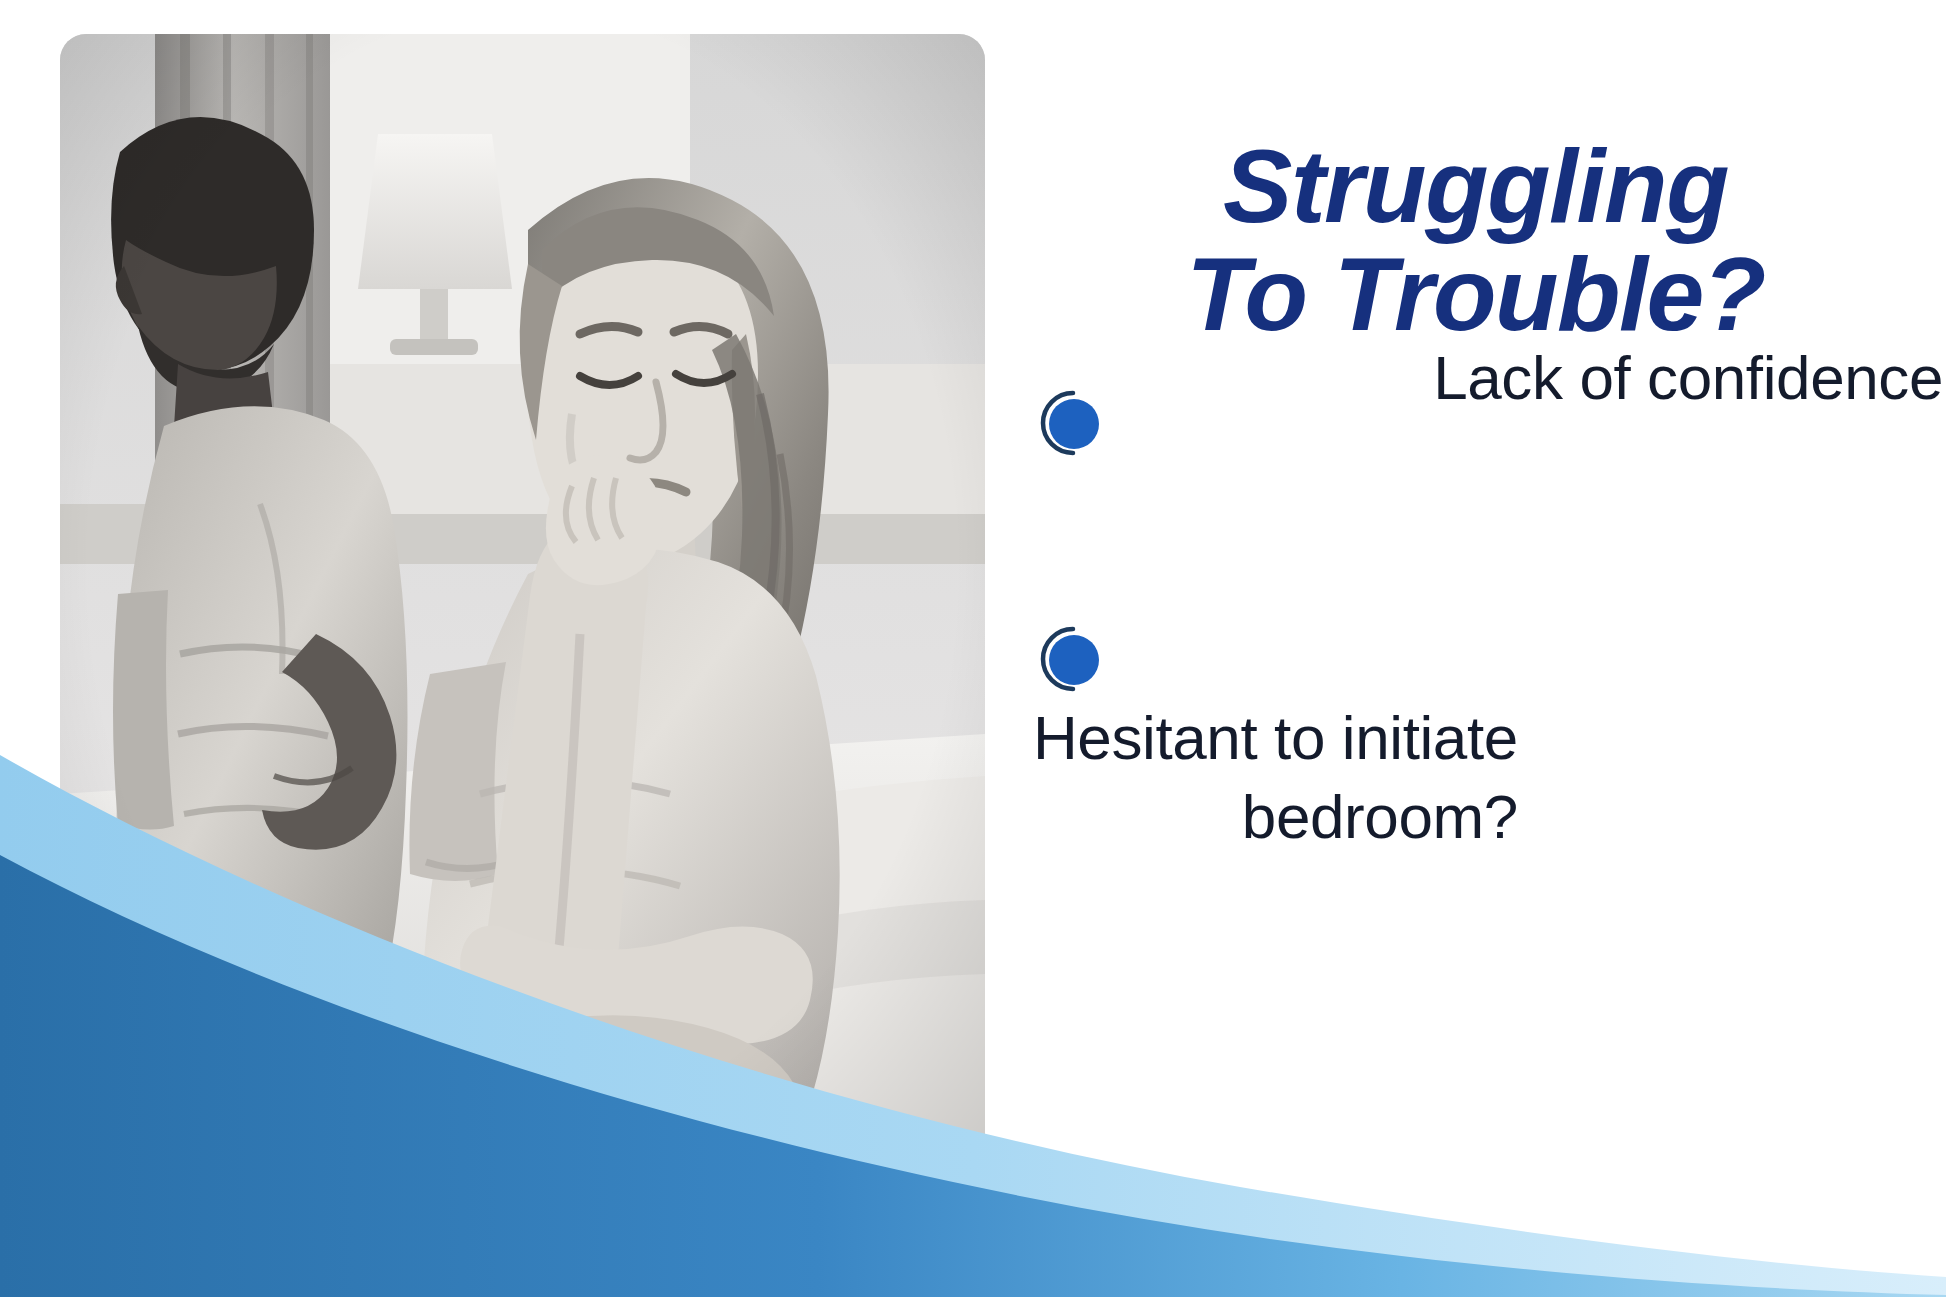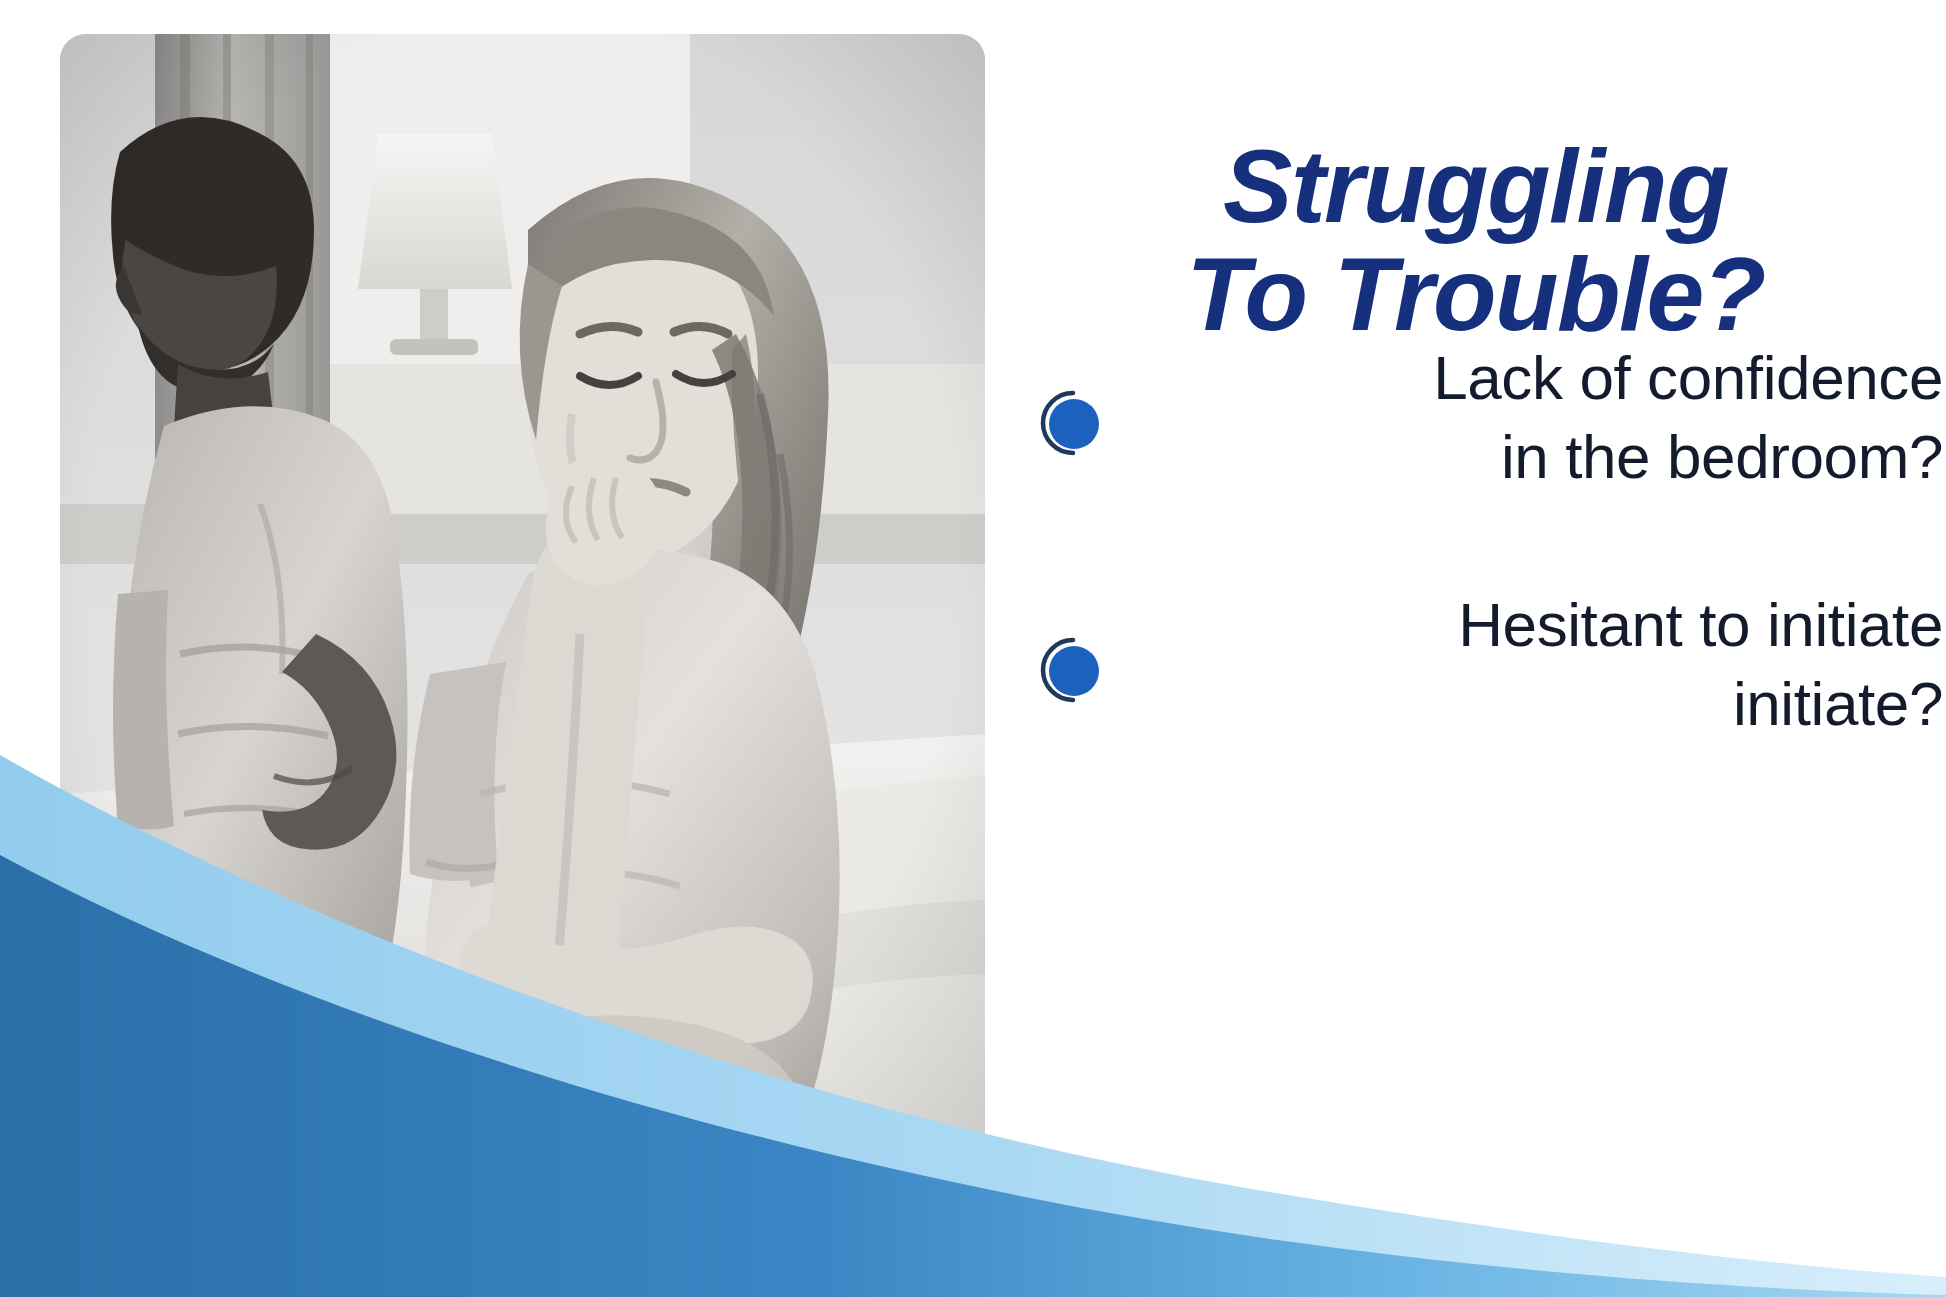--- a/index.html
+++ b/index.html
@@ -61,21 +61,21 @@
     top: 336px;
     width: 910px;
   }
   .bullet {
     position: relative;
     display: flex;
     align-items: flex-start;
     margin-bottom: 86px;
     min-height: 150px;
   }
-  .bullet:last-child { margin-bottom: 0; }
+  .bullet:last-child { margin-bottom: 0; flex-direction: column; }
 
   .marker {
     flex: 0 0 auto;
     width: 74px;
     height: 74px;
     position: relative;
     margin-top: 50px;
     margin-right: 16px;
   }
   .marker svg { display:block; width:74px; height:74px; }
@@ -269,35 +269,34 @@
 
       <div class="bullet">
         <span class="marker">
           <svg viewBox="0 0 74 74">
             <path d="M40 7 A30 30 0 1 0 40 67" fill="none" stroke="#1d3a5c" stroke-width="4.5" stroke-linecap="round"></path>
             <circle cx="41" cy="38" r="25" fill="#1d61bf"></circle>
           </svg>
         </span>
         <span class="btext">
           <span class="ln">Lack of confidence</span>
-          <span class="ln">in the bedroom?</span>
         </span>
       </div>
 
 
       <div class="bullet">
         <span class="marker">
           <svg viewBox="0 0 74 74">
             <path d="M40 7 A30 30 0 1 0 40 67" fill="none" stroke="#1d3a5c" stroke-width="4.5" stroke-linecap="round"></path>
             <circle cx="41" cy="38" r="25" fill="#1d61bf"></circle>
           </svg>
         </span>
         <span class="btext">
           <span class="ln">Hesitant to initiate</span>
-          <span class="ln">initiate?</span>
+          <span class="ln">bedroom?</span>
         </span>
       </div>
 
     </div>
   </div>
 
   <div class="wave">
     <svg viewBox="0 0 1946 560" preserveAspectRatio="none">
       <defs>
         <linearGradient id="wdark" x1="0" y1="0" x2="1" y2="0">

